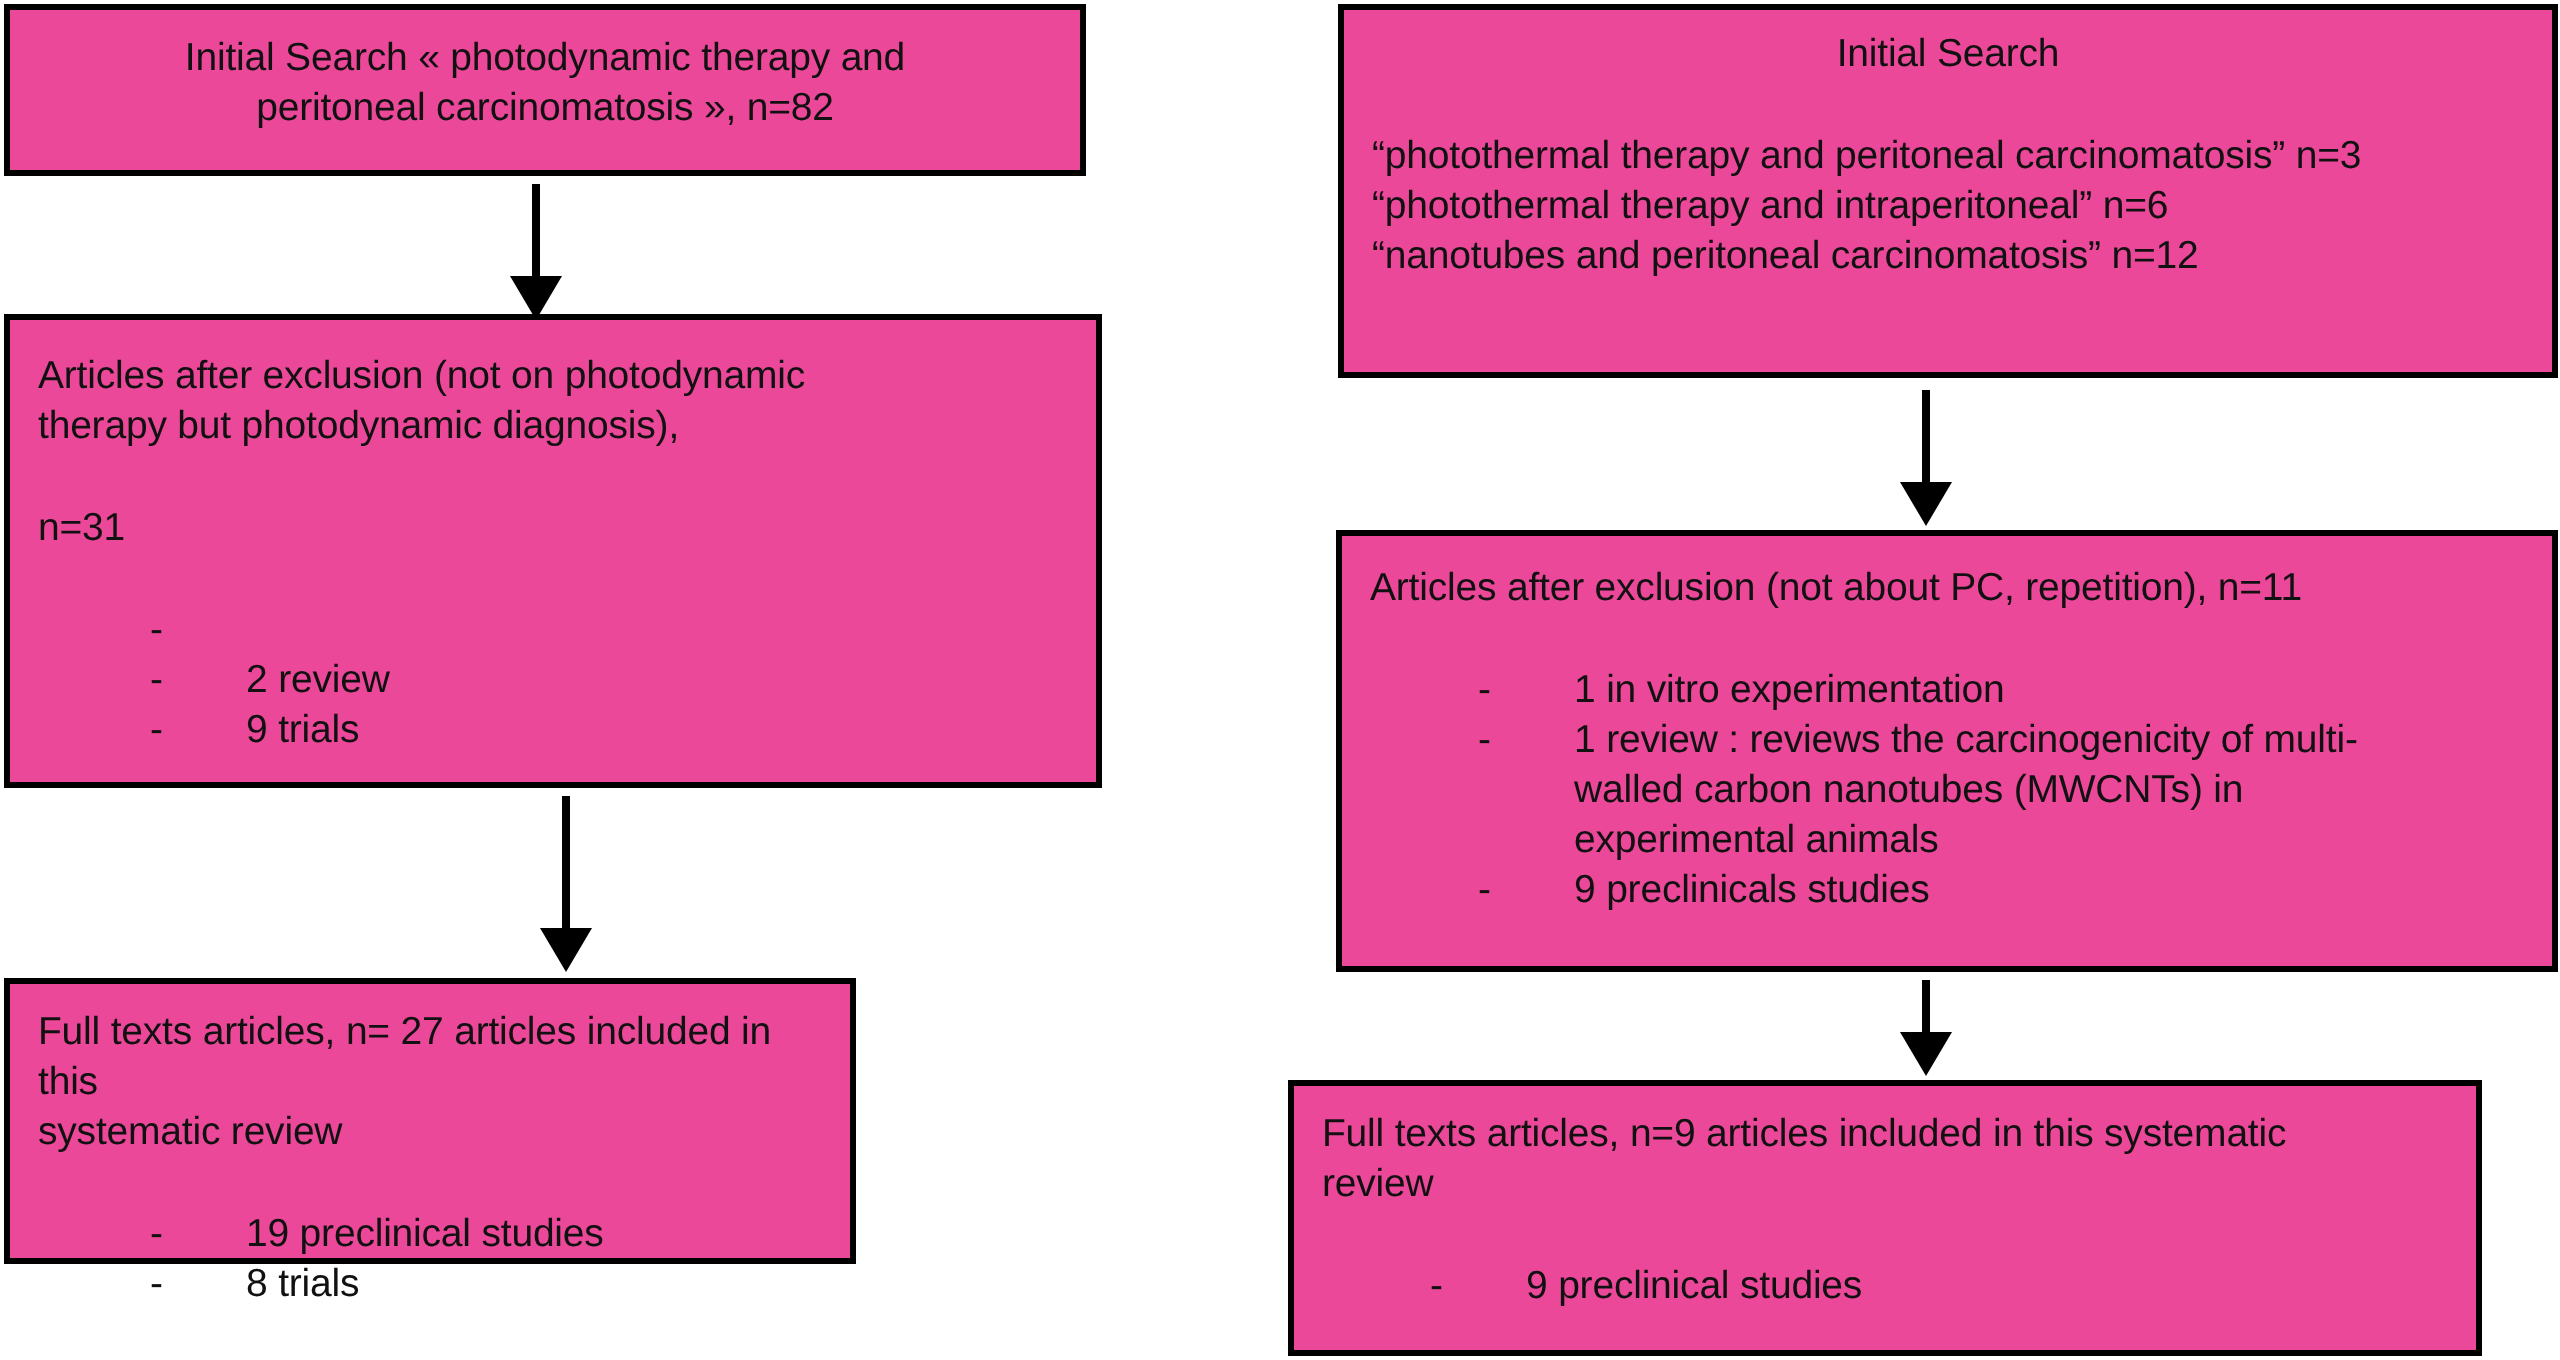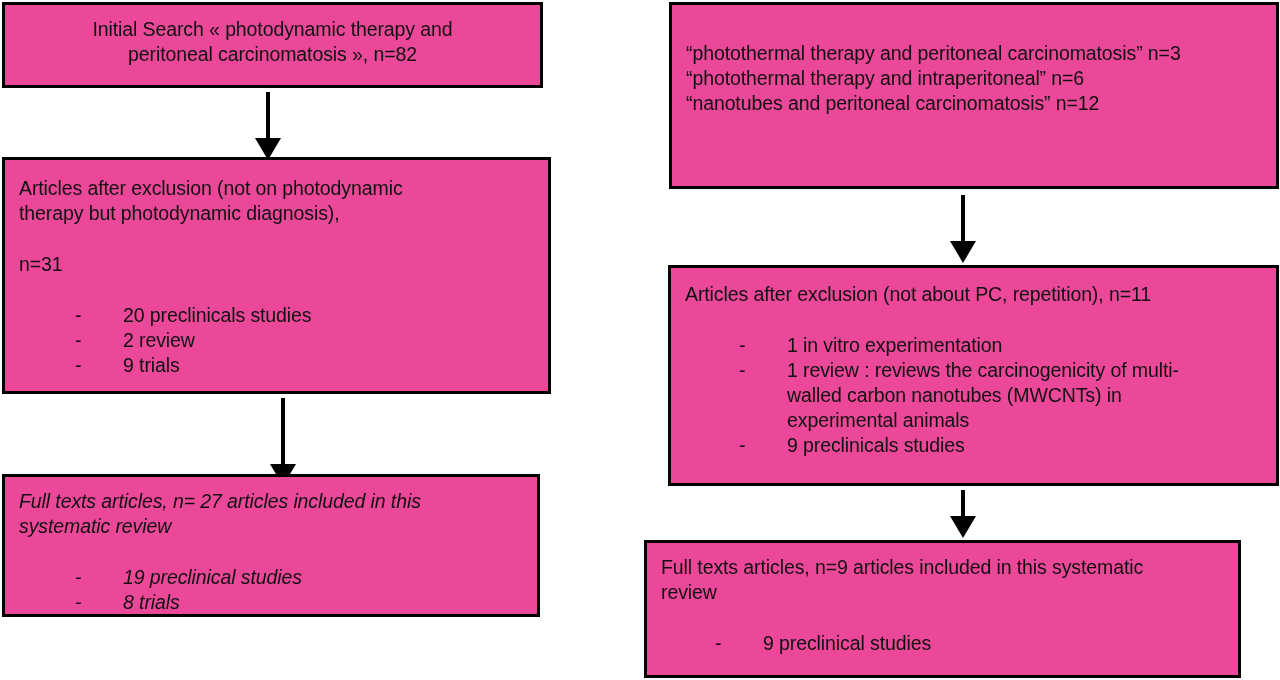--- a/index.html
+++ b/index.html
@@ -116,59 +116,59 @@
   <div class="box" style="left:2px; top:157px; width:549px; height:237px;">
     <div class="box-inner" style="padding-top:16px;">
       <div class="line">Articles after exclusion (not on photodynamic</div>
       <div class="line">therapy but photodynamic diagnosis),</div>
       <div class="spacer-lg"></div>
       <div class="line">n=31</div>
       <div class="spacer-lg"></div>
       <ul class="bullets indent-left">
         <li>
           <span class="dash">-</span>
-          <span class="btext">20 preclinicals studies</span>
         </li>
         <li>
           <span class="dash">-</span>
           <span class="btext">2 review</span>
         </li>
         <li>
           <span class="dash">-</span>
           <span class="btext">9 trials</span>
         </li>
       </ul>
     </div>
   </div>
 
   <div class="arrow" style="left:268px; top:398px; width:30px; height:88px;">
     <div class="shaft" style="height:68px;"></div>
     <div class="head"></div>
   </div>
 
-  <div class="box" style="left:2px; top:474px; width:538px; height:143px;font-style:italic;">
+  <div class="box" style="left:2px; top:489px; width:426px; height:143px;">
     <div class="box-inner" style="padding-top:12px;">
       <div class="line">Full texts articles, n= 27 articles included in this</div>
       <div class="line">systematic review</div>
       <div class="spacer-lg"></div>
       <ul class="bullets indent-left">
         <li>
           <span class="dash">-</span>
           <span class="btext">19 preclinical studies</span>
         </li>
         <li>
           <span class="dash">-</span>
           <span class="btext">8 trials</span>
         </li>
       </ul>
     </div>
   </div>
 
   <div class="box" style="left:669px; top:2px; width:610px; height:187px;">
     <div class="box-inner" style="padding-top:10px;">
+      <div class="line center">Initial Search</div>
       <div class="spacer-lg"></div>
       <div class="line">“photothermal therapy and peritoneal carcinomatosis” n=3</div>
       <div class="line">“photothermal therapy and intraperitoneal” n=6</div>
       <div class="line">“nanotubes and peritoneal carcinomatosis” n=12</div>
     </div>
   </div>
 
   <div class="arrow" style="left:948px; top:195px; width:30px; height:68px;">
     <div class="shaft" style="height:48px;"></div>
     <div class="head"></div>

